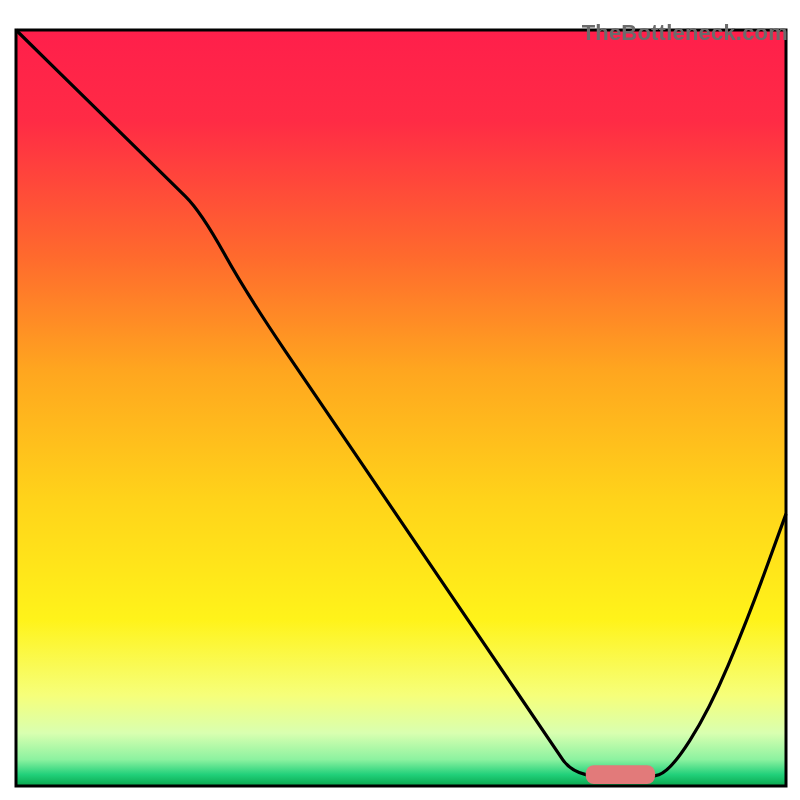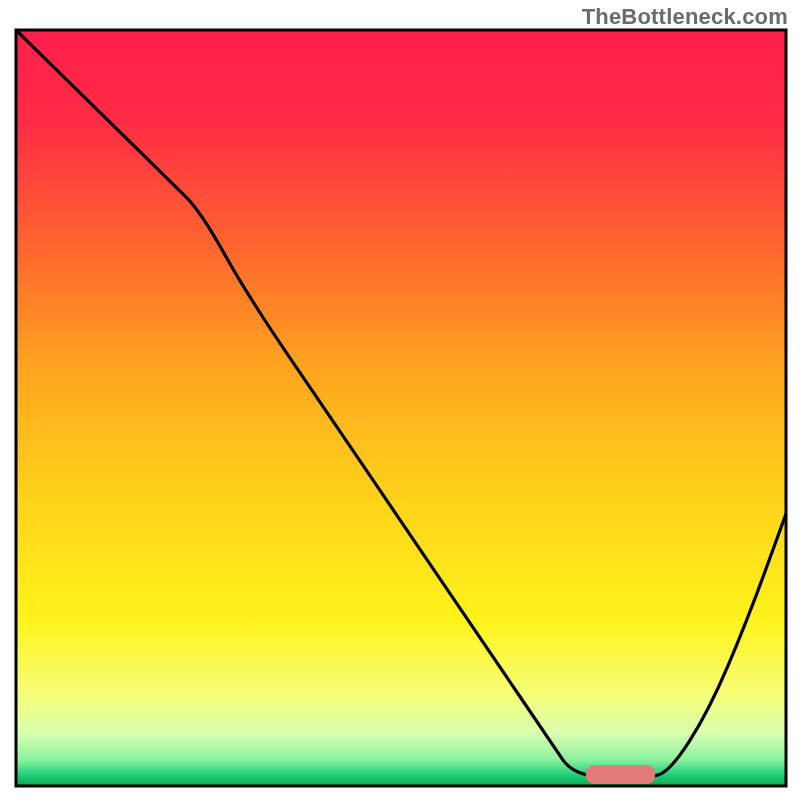--- a/index.html
+++ b/index.html
@@ -10,21 +10,21 @@
     background: #ffffff;
     font-family: Arial, Helvetica, sans-serif;
   }
   .container {
     position: relative;
     width: 800px;
     height: 800px;
   }
   .watermark {
     position: absolute;
-    top: 4px;
+    top: 20px;
     right: 12px;
     font-size: 22px;
     font-weight: bold;
     color: #6b6b6b;
     letter-spacing: 0.2px;
     z-index: 10;
   }
   svg.plot {
     position: absolute;
     top: 0;

